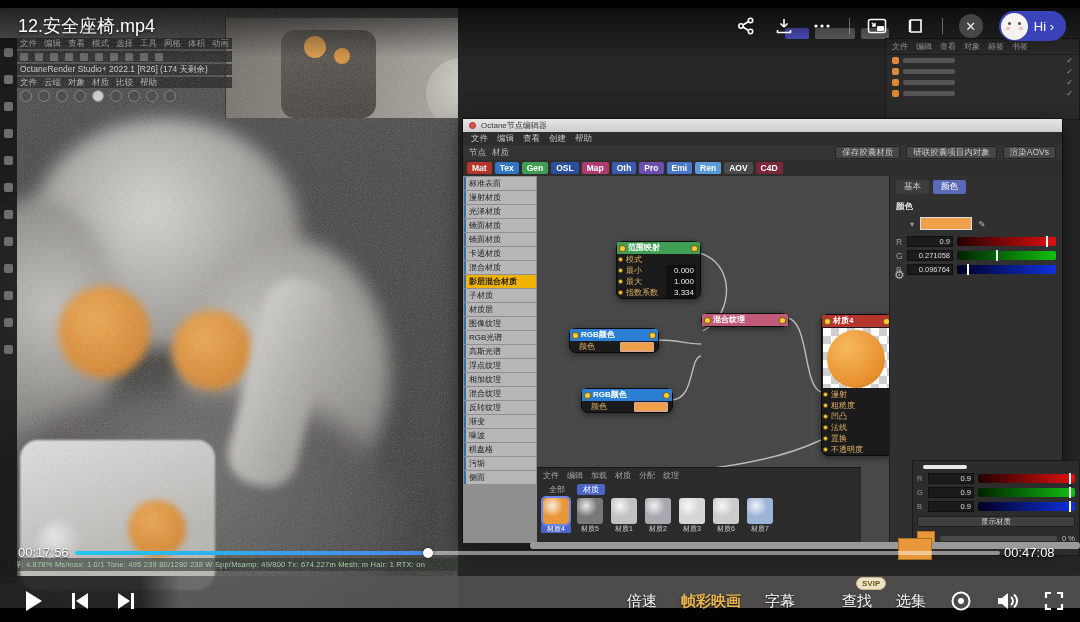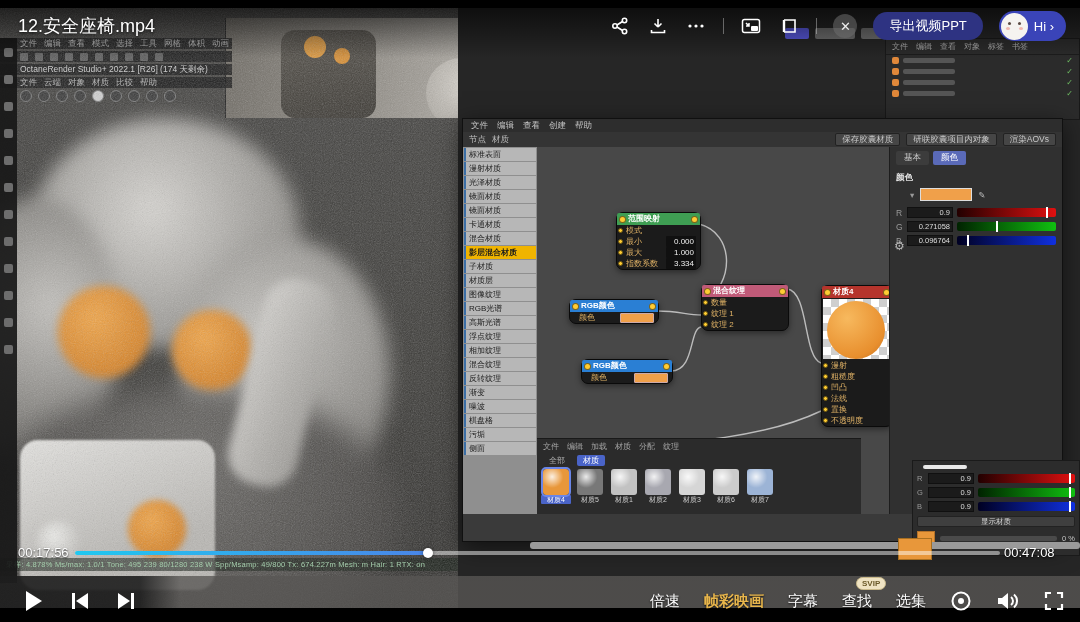--- a/index.html
+++ b/index.html
@@ -132,21 +132,21 @@
 
   .time{position:absolute;font-size:13px;color:#fff;text-shadow:0 1px 2px rgba(0,0,0,.9);}
   .progress{position:absolute;left:75px;top:551px;width:925px;height:4px;background:rgba(255,255,255,.48);border-radius:2px;}
   .progress .fill{position:absolute;left:0;top:0;height:4px;width:38.2%;border-radius:2px;background:linear-gradient(90deg,#20c8f0,#4a86e8);}
   .progress .hnd{position:absolute;top:-3px;left:calc(38.2% - 5px);width:10px;height:10px;border-radius:50%;background:#fff;box-shadow:0 0 4px rgba(0,0,0,.5);}
 
   .chrome-bl{position:absolute;left:24px;bottom:10px;display:flex;align-items:center;gap:26px;}
   .chrome-br{position:absolute;right:16px;bottom:10px;display:flex;align-items:center;gap:24px;}
   .ctl-label{color:#fff;font-size:15px;text-shadow:0 1px 2px rgba(0,0,0,.9);white-space:nowrap;}
   .ctl-label.gold{color:#e8b64c;font-weight:bold;}
-  .findwrap{position:relative;}
+  .findwrap{position:relative;margin-left:23px;}
   .svip{position:absolute;left:14px;top:-15px;background:#efe3c3;color:#6b5a2a;border:1px solid #c9b98a;font-size:8px;font-weight:bold;border-radius:7px;padding:0 5px;line-height:11px;}
   .cicon{color:#fff;display:flex;align-items:center;justify-content:center;}
 </style>
 </head>
 <body>
 
 <div class="stage">
 
   <div class="content">
 
@@ -275,36 +275,54 @@
           <em>✓</em>
         </div>
       <div class="orow">
           <b></b>
           <s></s>
           <em>✓</em>
         </div>
     </div>
 
     <div class="ne">
+      <div class="ne-title">
+        <span class="dot"></span>
+        <span>Octane节点编辑器</span>
+      </div>
       <div class="ne-menu">
 
       <span>文件</span>
           <span>编辑</span>
           <span>查看</span>
           <span>创建</span>
           <span>帮助</span>
         </div>
       <div class="ne-tools">
         <span>节点</span>
         <span>材质</span>
         <span class="grow"></span>
         <span class="btn">保存胶囊材质</span>
         <span class="btn">研联胶囊项目内对象</span>
         <span class="btn">渲染AOVs</span>
       </div>
+      <div class="ne-cats">
+
+      <span class="cat" style="background: rgb(181, 52, 44);">Mat</span>
+          <span class="cat" style="background: rgb(48, 118, 196);">Tex</span>
+          <span class="cat" style="background: rgb(63, 158, 83);">Gen</span>
+          <span class="cat" style="background: rgb(43, 79, 158);">OSL</span>
+          <span class="cat" style="background: rgb(176, 58, 110);">Map</span>
+          <span class="cat" style="background: rgb(58, 91, 176);">Oth</span>
+          <span class="cat" style="background: rgb(106, 79, 176);">Pro</span>
+          <span class="cat" style="background: rgb(74, 120, 200);">Emi</span>
+          <span class="cat" style="background: rgb(90, 154, 216);">Ren</span>
+          <span class="cat" style="background: rgb(74, 74, 74);">AOV</span>
+          <span class="cat" style="background: rgb(122, 40, 56);">C4D</span>
+        </div>
 
       <div class="ne-body">
 
         <div class="ne-list">
 
         <div class="mitem">标准表面</div>
             <div class="mitem">漫射材质</div>
             <div class="mitem">光泽材质</div>
             <div class="mitem">镜面材质</div>
             <div class="mitem">镜面材质</div>
@@ -361,38 +379,20 @@
                 <div class="row">
                   <i class="dot"></i>
                   <span>指数系数</span>
                   <span class="val">3.334</span>
                 </div>
               </div>
           </div>
 
           <div class="n" style="left:164px;top:137px;width:88px;">
             <div class="hd" style="background:#c05a78;">混合纹理</div>
-            <div>
-
-            <div class="row">
-                  <i class="dot"></i>
-                  <span>数量</span>
-                  <span class="val"></span>
-                </div>
-                <div class="row">
-                  <i class="dot"></i>
-                  <span>纹理 1</span>
-                  <span class="val"></span>
-                </div>
-                <div class="row">
-                  <i class="dot"></i>
-                  <span>纹理 2</span>
-                  <span class="val"></span>
-                </div>
-              </div>
           </div>
 
           <div class="n" style="left:32px;top:152px;width:90px;">
             <div class="hd" style="background:#2a7fd4;">RGB颜色</div>
             <div class="row">
                 <span>颜色</span>
                 <span class="swatch"></span>
               </div>
           </div>
 
@@ -603,21 +603,20 @@
         </svg>
     </span>
     <span class="ticon">
       <svg width="18" height="18" viewBox="0 0 18 18" fill="none" stroke="#fff" stroke-width="1.6">
           <path d="M4 3h11v12H4"></path>
           <path d="M4 3v12" stroke-width="2.4"></path>
         </svg>
     </span>
     <span class="tsep"></span>
     <span class="closecirc">✕</span>
-    <span class="pill-export">导出视频PPT</span>
     <span class="pill-hi">
       <span class="avatar"></span>
       <span>Hi ›</span>
     </span>
   </div>
 
   <div class="time" style="left:18px;top:545px;">00:17:56</div>
   <div class="progress">
     <div class="fill"></div>
     <div class="hnd"></div>

